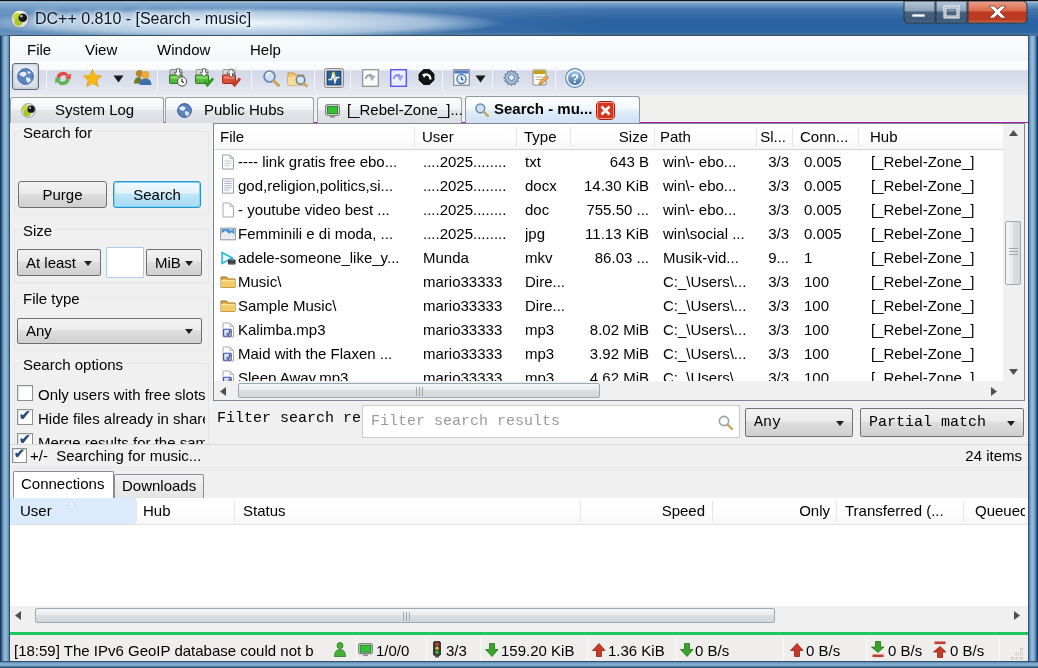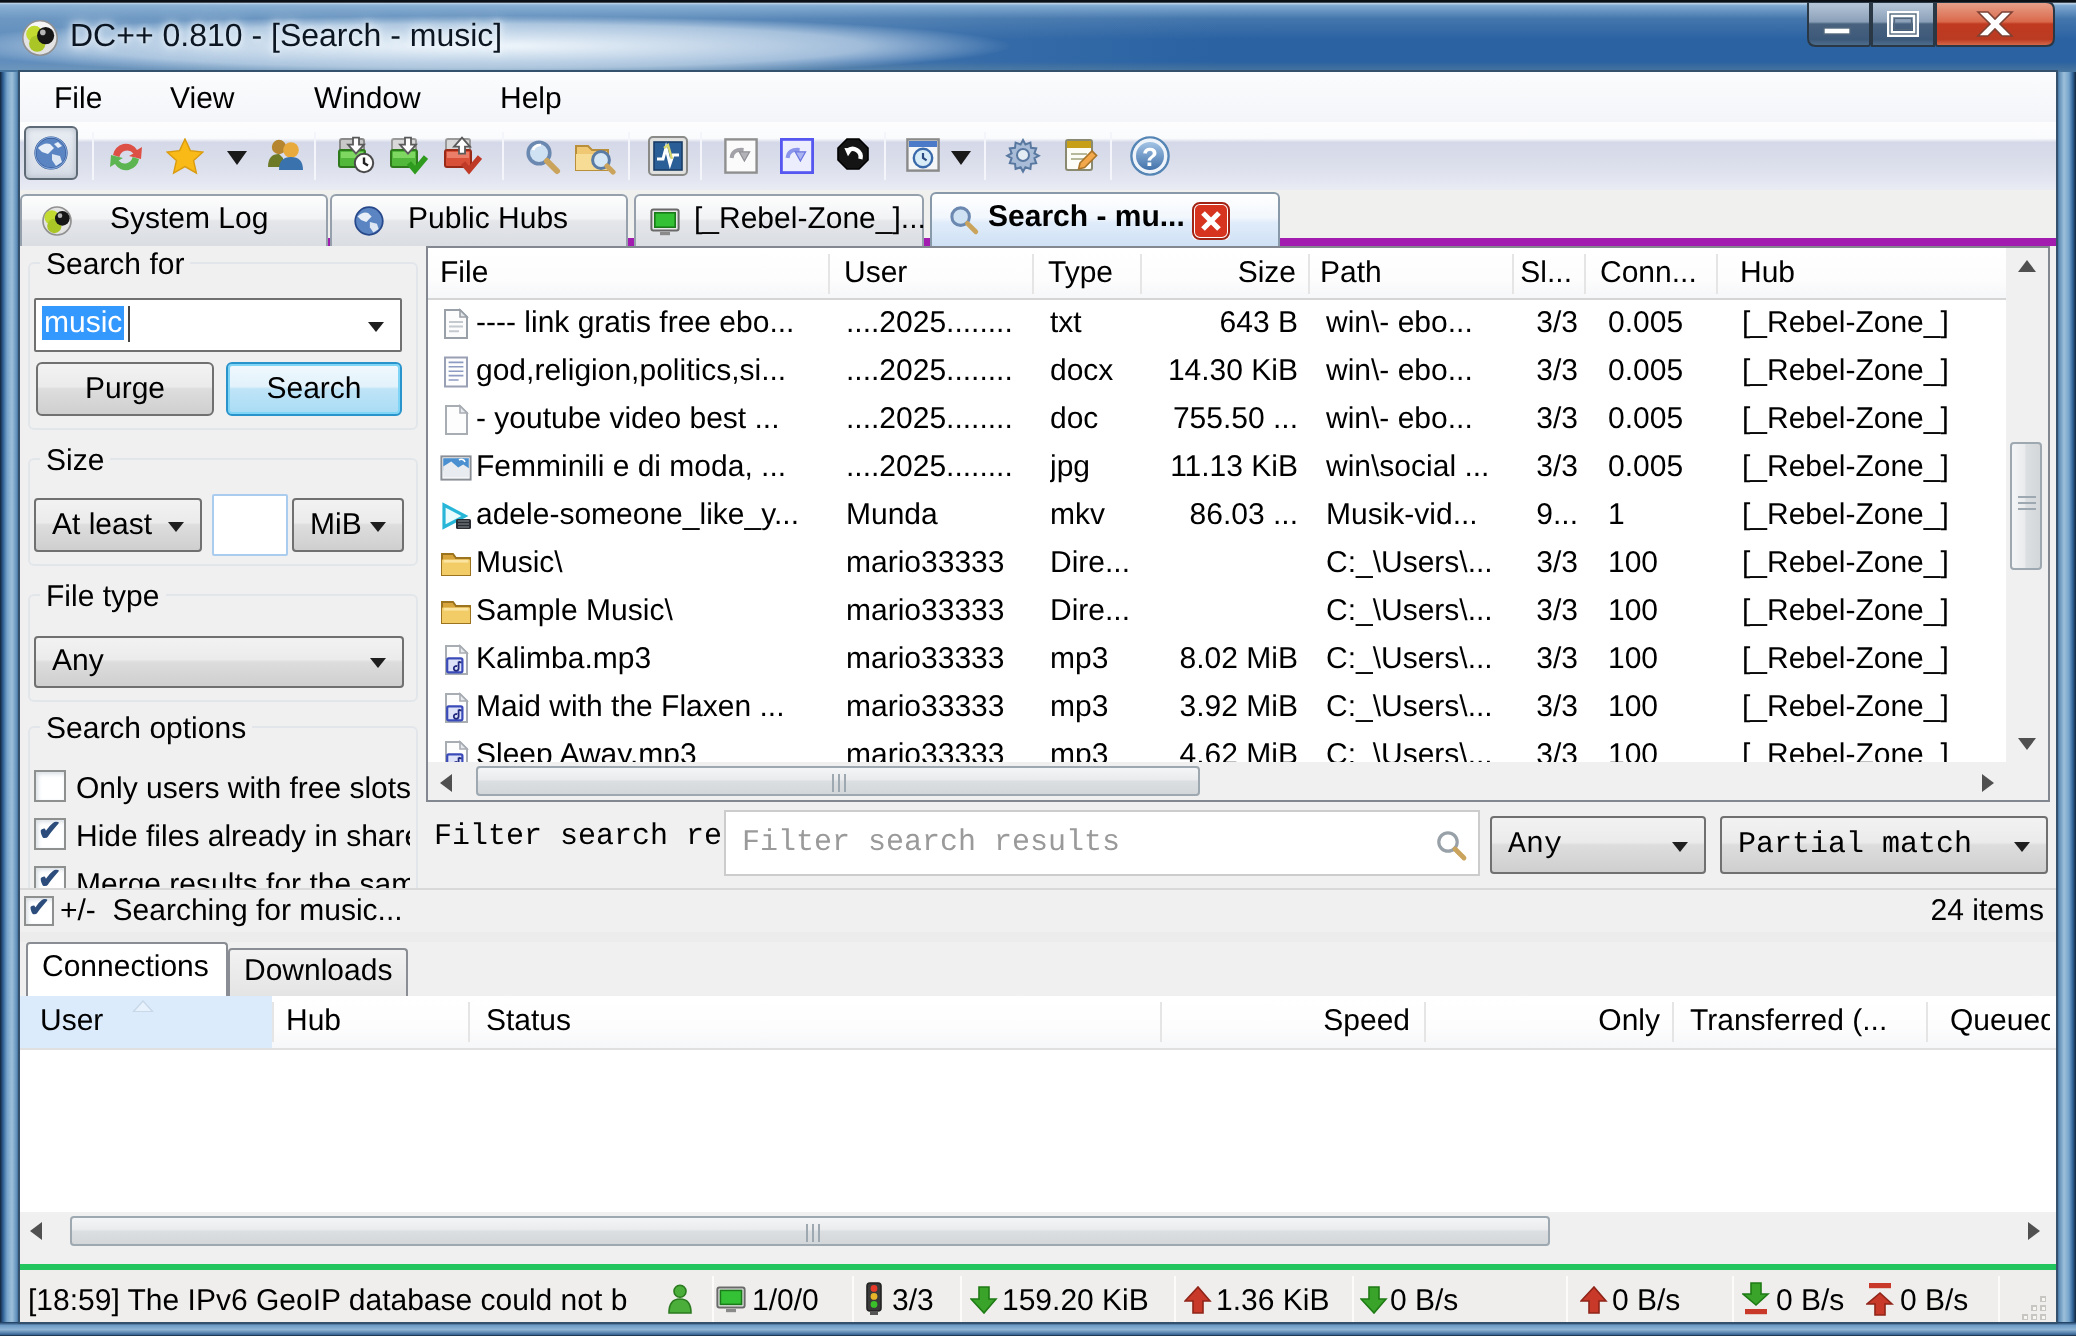--- a/index.html
+++ b/index.html
@@ -24,21 +24,21 @@
 #client { left:10px; top:36px; width:1018px; height:625px; background:#f0f0f0; outline:1px solid #33506c; }
 
 #menubar { left:0; top:0; width:1018px; height:25px; background:linear-gradient(180deg,#fbfcfd,#f3f5f9); }
 .menuitem { position:absolute; top:5px; }
 
 #toolbar { left:0; top:25px; width:1018px; height:34px;
   background:linear-gradient(180deg,#fdfdfe 0%,#fafbfd 24%,#d4d8e8 30%,#dce0ec 66%,#e9ebf4 100%); }
 .tsep { position:absolute; top:5px; width:1px; height:24px; background:#b9bfcf; border-right:1px solid #f4f5fa; }
 .ticon { position:absolute; top:8px; width:18px; height:18px; }
 
-#tabbar { left:0; top:59px; width:1018px; height:28px; background:#f0f0ef; border-bottom:4px solid #a21caf; }
+#tabbar { left:0; top:59px; width:1018px; height:28px; background:#f0f0ef; border-bottom:1px solid #a21caf; }
 .tab { position:absolute; top:2px; height:26px; border:1px solid #95a0ac; border-bottom:none; border-radius:3px 3px 0 0;
   background:linear-gradient(180deg,#fdfdfd,#f2f3f5 45%,#e4e6ea 50%,#dadde2); }
 .tab.active { background:linear-gradient(180deg,#ffffff,#f2f7fd 45%,#e0ecfa 55%,#cfe1f5); border-color:#8899aa; }
 .tablabel { position:absolute; top:3px; white-space:nowrap; }
 
 #leftpanel { left:0; top:87px; width:203px; height:357px; background:#f0f0f0; overflow:hidden; }
 .grouplabel { position:absolute; white-space:nowrap; }
 .combo { position:absolute; border:1px solid #707070; border-radius:2px;
   background:linear-gradient(180deg,#f2f2f2,#ebebeb 45%,#dddddd 50%,#cfcfcf); }
 .combo .arr { position:absolute; right:8px; top:50%; margin-top:-2px; width:0; height:0;
@@ -369,25 +369,20 @@
             <rect x="0.5" y="0.5" width="18" height="18" rx="3.5" fill="#d6341f" stroke="#fff" stroke-width="2"></rect>
             <rect x="0.5" y="0.5" width="18" height="18" rx="3.5" fill="none" stroke="#a22314" stroke-width="1"></rect>
             <path d="M5.5 5.5 l8 8 M13.5 5.5 l-8 8" stroke="#fff" stroke-width="2.6"></path>
           </svg>
         </div>
     </div>
   </div>
   <div class="abs" id="leftpanel">
     <div class="abs" style="left:4px;top:8px;width:195px;height:84px;border:1px solid #e2e6ea;border-radius:3px;"></div>
     <div class="grouplabel" style="left:10px;top:1px;background:#f0f0f0;padding:0 3px;">Search for</div>
-    <div class="abs" style="left:7px;top:26px;width:184px;height:27px;background:#fff;border:1px solid #707070;border-radius:1px;">
-      <span style="position:absolute;left:3px;top:3px;background:#3399ff;color:#fff;padding:0 1px;">music</span>
-      <div style="position:absolute;left:46px;top:3px;width:1px;height:18px;background:#444;"></div>
-      <div class="arr" style="position:absolute;right:8px;top:11px;width:0;height:0;border-left:4.5px solid transparent;border-right:4.5px solid transparent;border-top:5px solid #1f1f1f;"></div>
-    </div>
     <div class="btn" style="left:8px;top:58px;width:89px;height:27px;padding-top:4px;">Purge</div>
     <div class="btn" style="left:103px;top:58px;width:88px;height:27px;padding-top:4px;border-color:#2994cc;box-shadow:inset 0 0 0 1px #7ed5f5;background:linear-gradient(180deg,#f0f8fd,#e2f2fb 45%,#bfe4f7 50%,#a8dcf5);">Search</div>
     <div class="abs" style="left:4px;top:106px;width:195px;height:54px;border:1px solid #e2e6ea;border-radius:3px;"></div>
     <div class="grouplabel" style="left:10px;top:99px;background:#f0f0f0;padding:0 3px;">Size</div>
     <div class="combo" style="left:7px;top:126px;width:84px;height:27px;">
         <span style="position:absolute;left:8px;top:4px;">At least</span>
         <span class="arr"></span>
       </div>
     <div class="abs" style="left:96px;top:124px;width:38px;height:31px;background:#fff;border:1px solid #aaccee;border-radius:1px;"></div>
     <div class="combo" style="left:136px;top:126px;width:56px;height:27px;">

